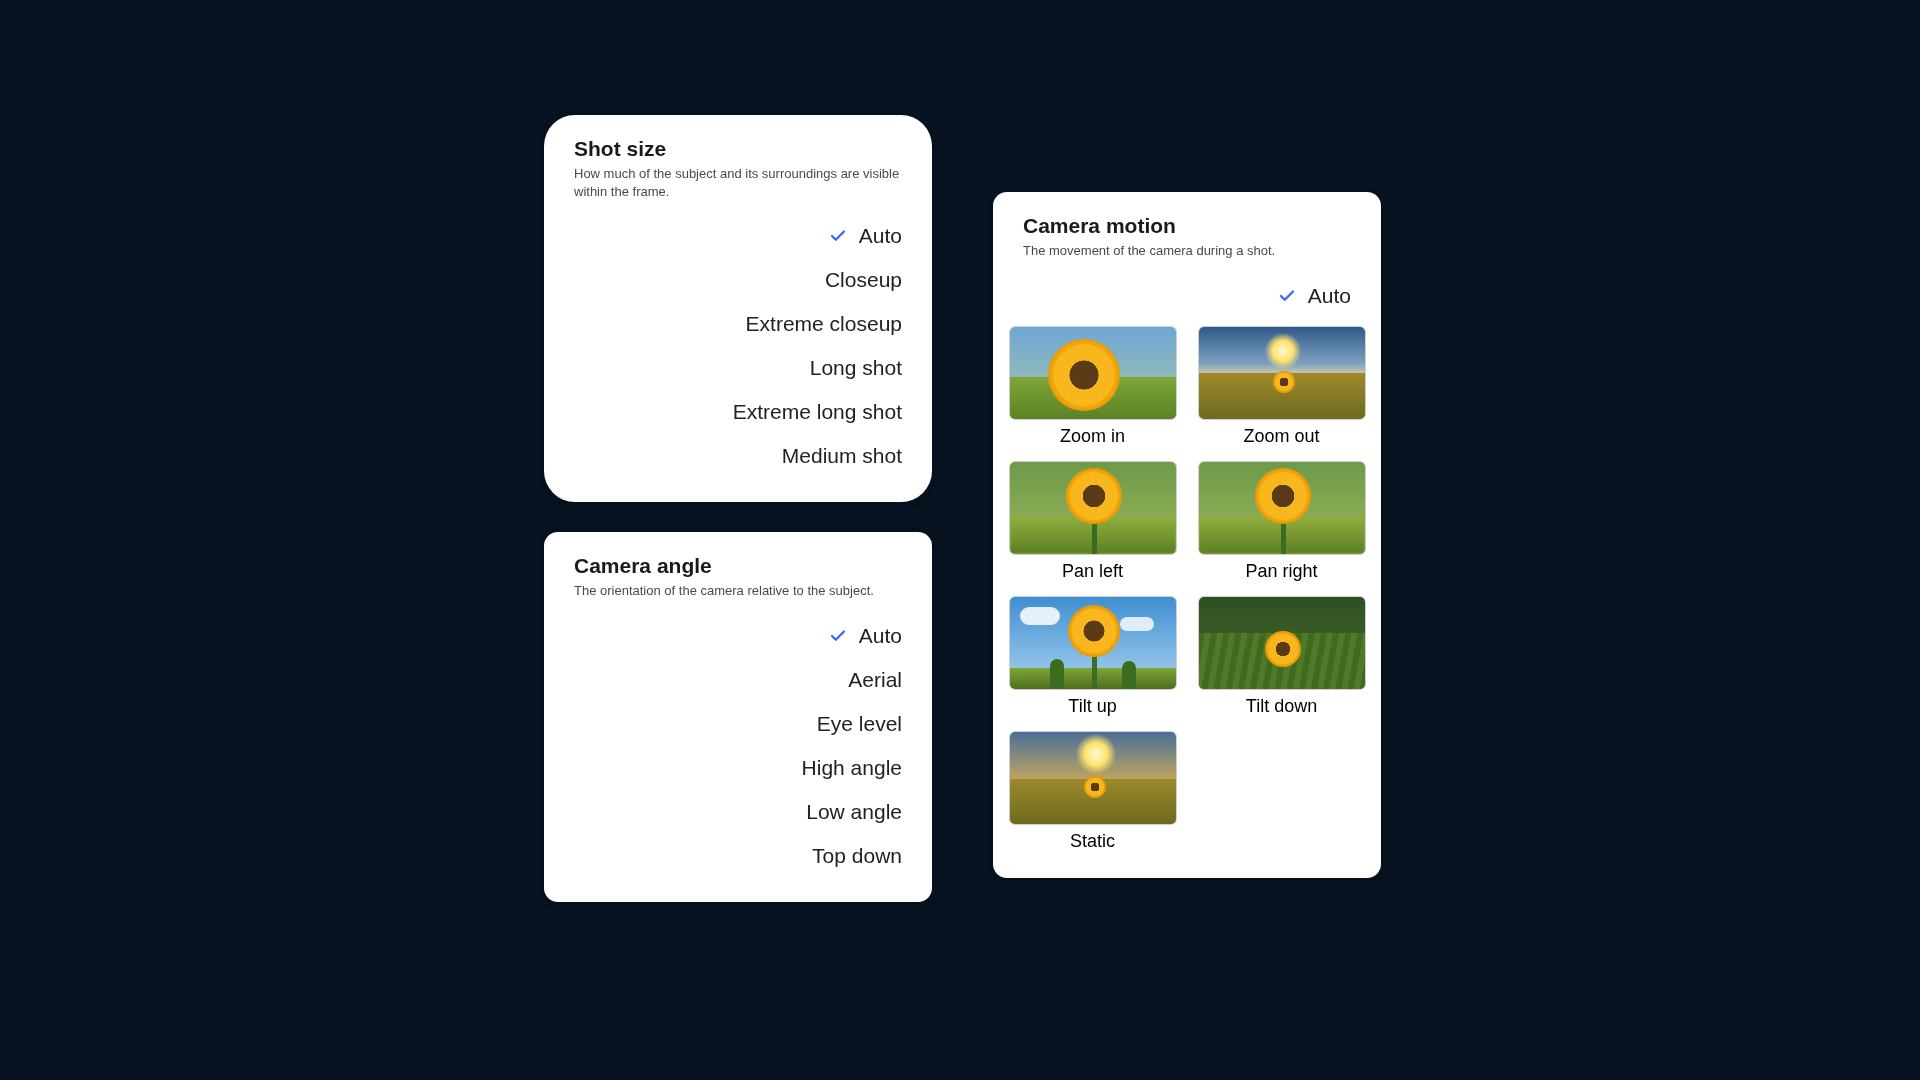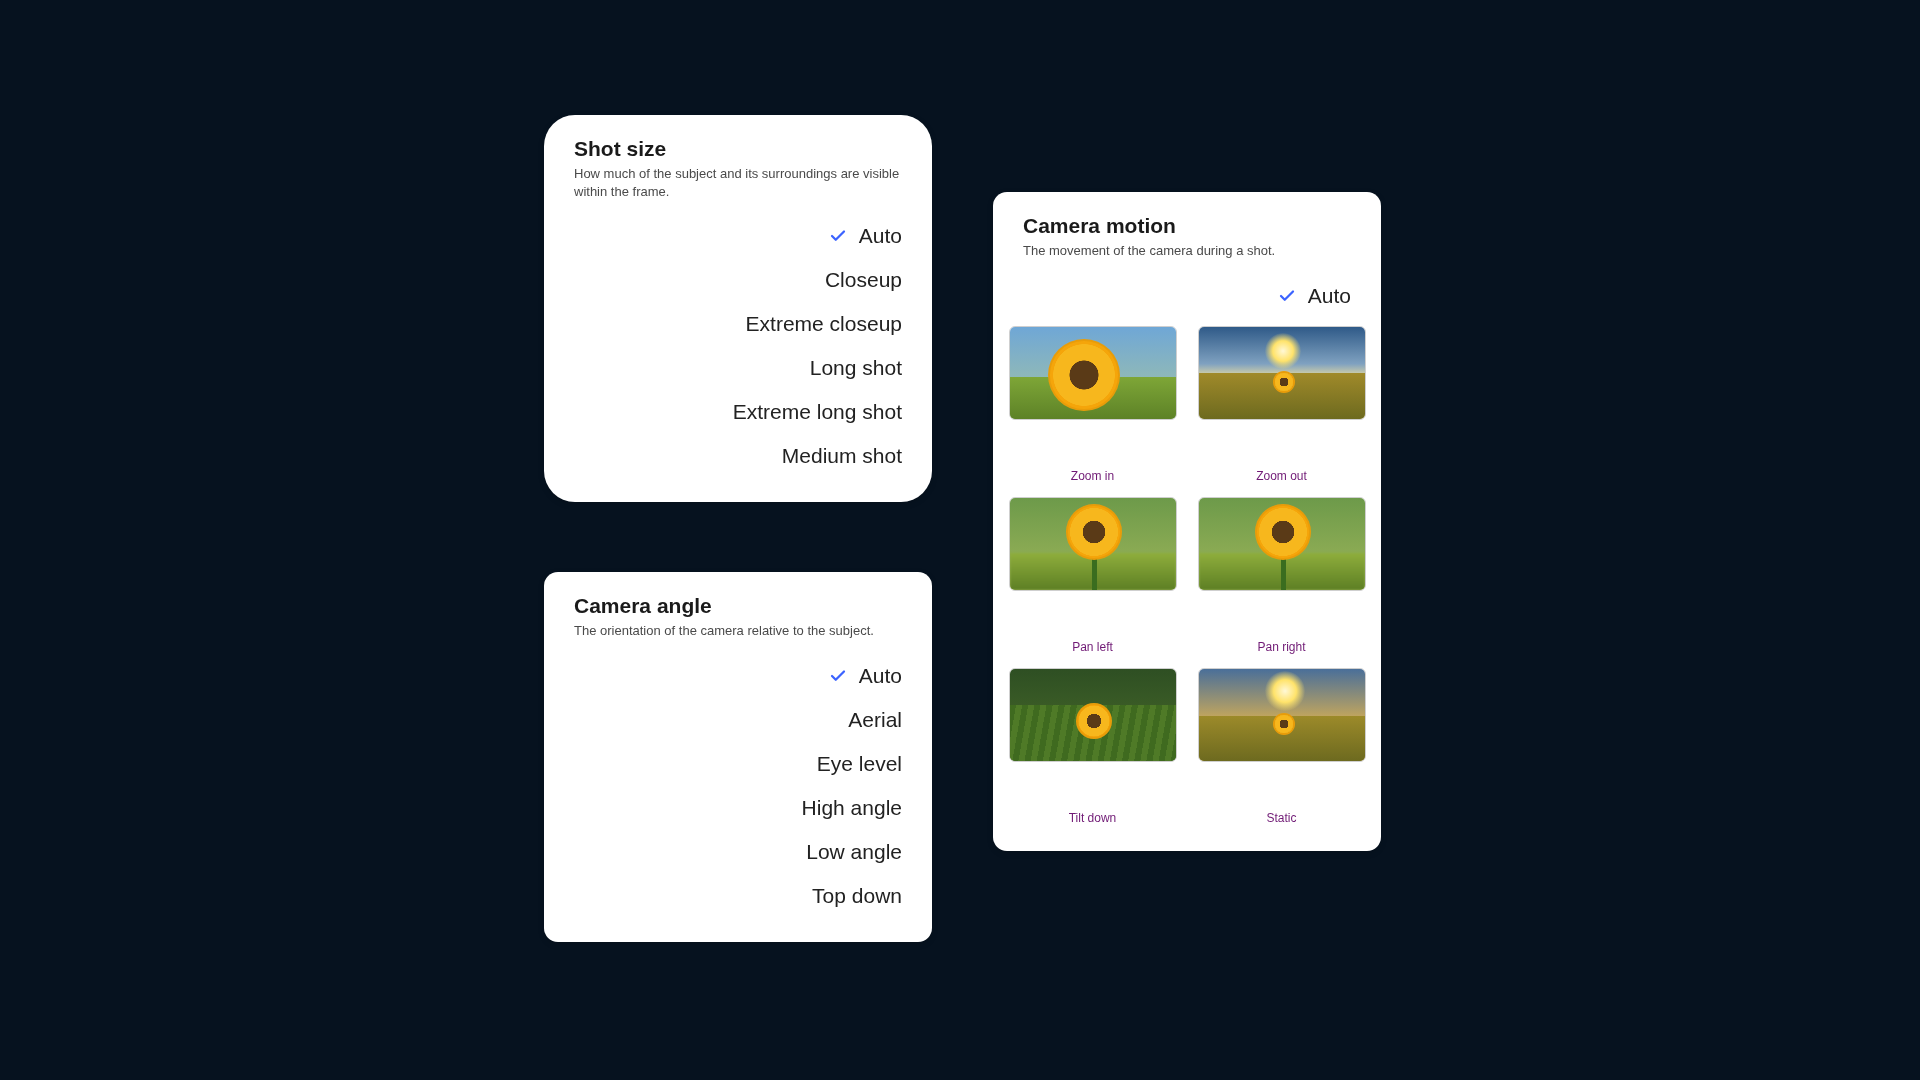--- a/index.html
+++ b/index.html
@@ -67,34 +67,33 @@
   }
   .thumb {
     width: 168px;
     height: 94px;
     border-radius: 6px;
     border: 1px solid #cfcfcf;
     overflow: hidden;
     position: relative;
   }
   .grid-label {
-    font-size: 12px;
-    color: #701a75;
+    font-size: 18px;
+    color: #000000;
     padding: 6px 0 8px 0;
-    margin-top: 43px;
   }
   
   .sky { position:absolute; inset:0; }
   .ground { position:absolute; left:0; right:0; bottom:0; }
   .sun { position:absolute; border-radius:50%; background: radial-gradient(circle,#fff8d6 0%,#ffe36b 40%, rgba(255,227,107,0) 72%); }
   .petals { position:absolute; border-radius:50%; background: radial-gradient(circle,#5a3a17 0 28%, #f7b71d 29% 60%, #f5a50a 61% 100%); box-shadow: 0 0 0 2px rgba(0,0,0,0.05) inset; }
   .stem { position:absolute; width:5px; background:#3a6d1f; }
 
   #panel-shot-size   { left: 544px; top: 115px;  width: 388px; border-radius: 31px; }
-  #panel-camera-angle{ left: 544px; top: 572px;  width: 388px; }
+  #panel-camera-angle{ left: 544px; top: 532px;  width: 388px; }
   #panel-camera-motion{ left: 993px; top: 192px; width: 388px; padding-bottom: 18px; padding-left:14px; padding-right:14px; }
   #panel-camera-motion .panel-title,
   #panel-camera-motion .panel-desc,
   #panel-camera-motion .list { padding-left: 16px; padding-right:16px; }
 </style>
 </head>
 <body>
 
 <div id="panel-shot-size" class="panel">
   <div class="panel-title">Shot size</div>
@@ -203,20 +202,33 @@
     <div class="grid-item">
       <div class="thumb">
         <div class="sky" style="background:linear-gradient(#6d9a4a,#9fb65a)"></div>
         <div class="ground" style="height:40%;background:linear-gradient(#8fae3c,#5d7f24);filter:blur(1px)"></div>
         <div class="stem" style="left:82px;top:50px;height:44px"></div>
         <div class="petals" style="left:56px;top:6px;width:56px;height:56px"></div>
       </div>
       <div class="grid-label">Pan right</div>
     </div>
 
+    <div class="grid-item">
+      <div class="thumb">
+        <div class="sky" style="background:linear-gradient(#3f8fd1,#a9d3ef)"></div>
+        <div style="position:absolute;left:10px;top:10px;width:40px;height:18px;border-radius:10px;background:rgba(255,255,255,0.85)"></div>
+        <div style="position:absolute;left:110px;top:20px;width:34px;height:14px;border-radius:8px;background:rgba(255,255,255,0.8)"></div>
+        <div class="ground" style="height:22%;background:linear-gradient(#7ea637,#4e6e1e)"></div>
+        <div class="stem" style="left:82px;top:44px;height:50px"></div>
+        <div class="petals" style="left:58px;top:8px;width:52px;height:52px"></div>
+        <div style="position:absolute;left:40px;bottom:0;width:14px;height:30px;background:#3a6d1f;border-radius:8px 8px 0 0"></div>
+        <div style="position:absolute;left:112px;bottom:0;width:14px;height:28px;background:#3a6d1f;border-radius:8px 8px 0 0"></div>
+      </div>
+      <div class="grid-label">Tilt up</div>
+    </div>
 
     <div class="grid-item">
       <div class="thumb">
         <div class="sky" style="background:linear-gradient(#2e4f23,#4b6d2a)"></div>
         <div class="ground" style="height:60%;background:repeating-linear-gradient(100deg,#3f6a1f 0 6px,#4f7a27 6px 12px)"></div>
         <div class="petals" style="left:66px;top:34px;width:36px;height:36px"></div>
       </div>
       <div class="grid-label">Tilt down</div>
     </div>
 

